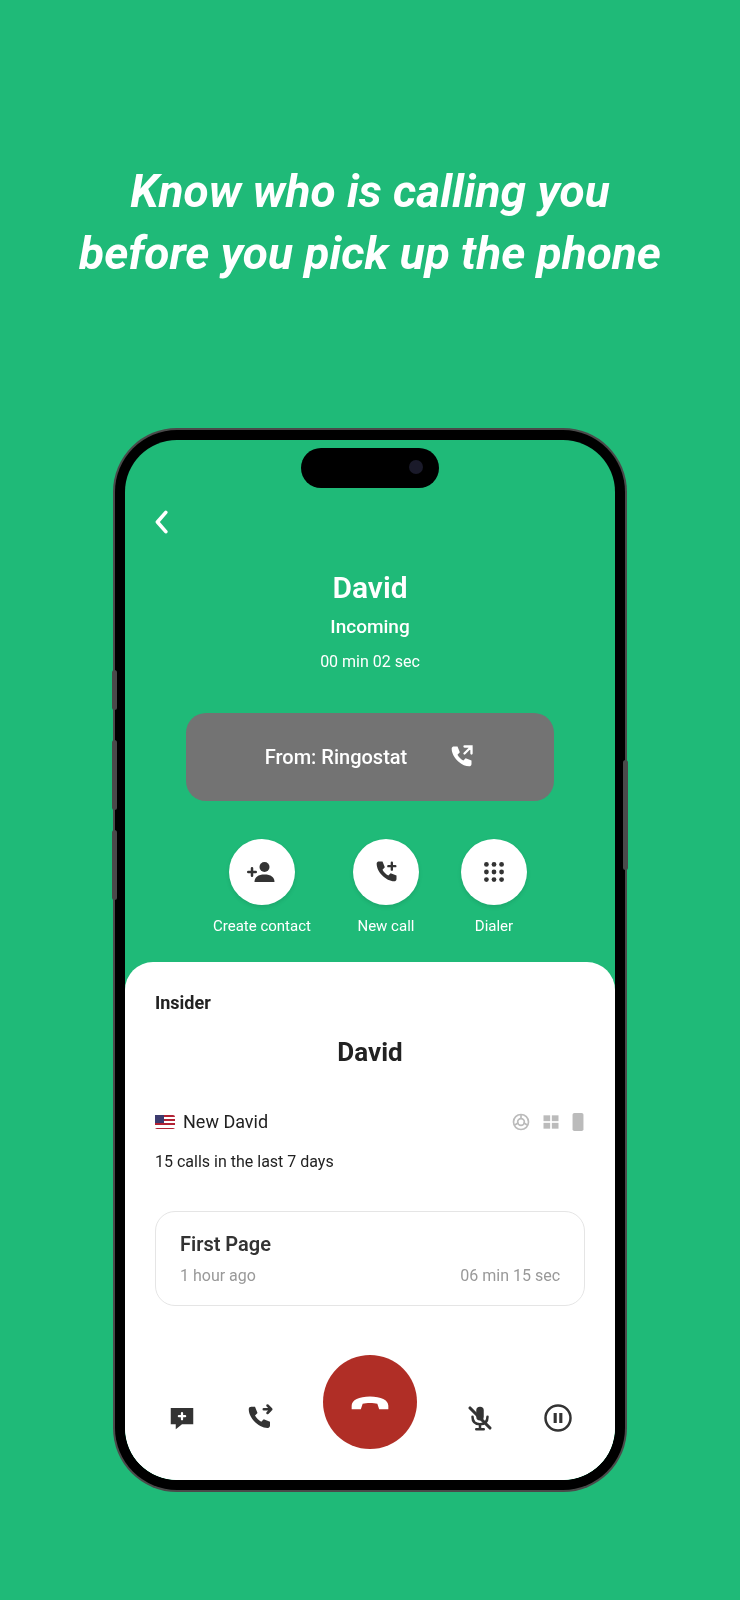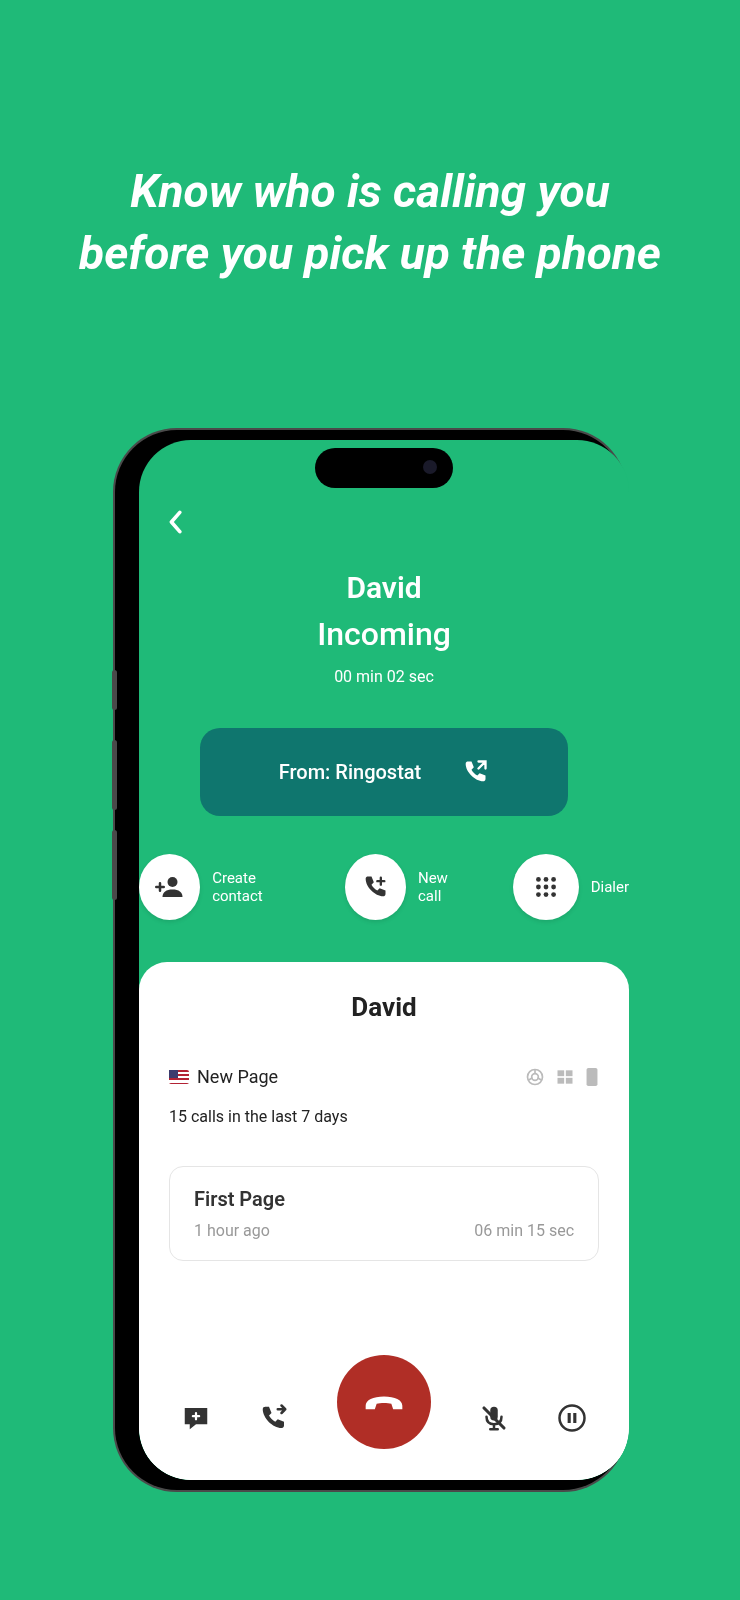--- a/index.html
+++ b/index.html
@@ -36,21 +36,20 @@
       padding: 10px;
       box-shadow: 0 0 0 2px #4a4a4a;
     }
     .phone-screen {
       width: 100%;
       height: 100%;
       background: #1fba78;
       border-radius: 52px;
       position: relative;
       overflow: hidden;
-      margin-left: 14px;
     }
     .notch {
       position: absolute;
       top: 8px;
       left: 50%;
       transform: translateX(-50%);
       width: 138px;
       height: 40px;
       background: #000;
       border-radius: 22px;
@@ -77,53 +76,53 @@
       text-align: center;
       padding-top: 130px;
       color: white;
     }
     .caller-name {
       font-size: 30px;
       font-weight: 600;
       margin-bottom: 10px;
     }
     .call-status {
-      font-size: 32px;
+      font-size: 19px;
       font-weight: 500;
       margin-bottom: 14px;
     }
     .call-duration {
       font-size: 16px;
       font-weight: 400;
     }
     .from-pill {
       margin: 42px auto 0;
       width: 368px;
       height: 88px;
-      background: #0f766e;
+      background: #737373;
       border-radius: 20px;
       display: flex;
       align-items: center;
       justify-content: center;
       gap: 40px;
       color: white;
     }
     .from-text {
       font-size: 20px;
       font-weight: 500;
     }
     .action-row {
       display: flex;
       justify-content: center;
       gap: 42px;
       margin-top: 38px;
     }
     .action-item {
       display: flex;
-      flex-direction: row;
+      flex-direction: column;
       align-items: center;
       gap: 12px;
       cursor: pointer;
     }
     .action-circle {
       width: 66px;
       height: 66px;
       background: white;
       border-radius: 50%;
       display: flex;
@@ -193,21 +192,21 @@
       gap: 10px;
       color: #bbb;
     }
     .calls-info {
       font-size: 16px;
       color: #222;
       margin-bottom: 40px;
     }
     .first-page-card {
       border: 1px solid #e5e5e5;
-      border-radius: 14px;
+      border-radius: 20px;
       padding: 20px 24px;
     }
     .first-page-title {
       font-size: 20px;
       font-weight: 600;
       color: #333;
       margin-bottom: 10px;
     }
     .first-page-meta {
       display: flex;
@@ -321,25 +320,26 @@
             <circle cx="5" cy="19" r="2.2" fill="#333"></circle>
             <circle cx="12" cy="19" r="2.2" fill="#333"></circle>
             <circle cx="19" cy="19" r="2.2" fill="#333"></circle>
           </svg>
         </div>
         <span class="action-label">Dialer</span>
       </div>
     </div>
 
     <div class="insider-card">
+      <div class="insider-title">Insider</div>
       <div class="insider-name">David</div>
       <div class="location-row">
         <div class="location-text">
           <span class="flag"></span>
-          <span>New Page</span>
+          <span>New David</span>
         </div>
         <div class="device-icons">
           <svg width="20" height="20" viewBox="0 0 24 24">
             <circle cx="12" cy="12" r="9" fill="none" stroke="#bbb" stroke-width="2"></circle>
             <circle cx="12" cy="12" r="4" fill="none" stroke="#bbb" stroke-width="2"></circle>
             <path d="M12 3 L12 8 M4 16 L9 13 M20 16 L15 13" stroke="#bbb" stroke-width="2"></path>
           </svg>
           <svg width="20" height="20" viewBox="0 0 24 24">
             <rect x="3" y="4" width="8" height="7" fill="#bbb"></rect>
             <rect x="13" y="4" width="8" height="7" fill="#bbb"></rect>

